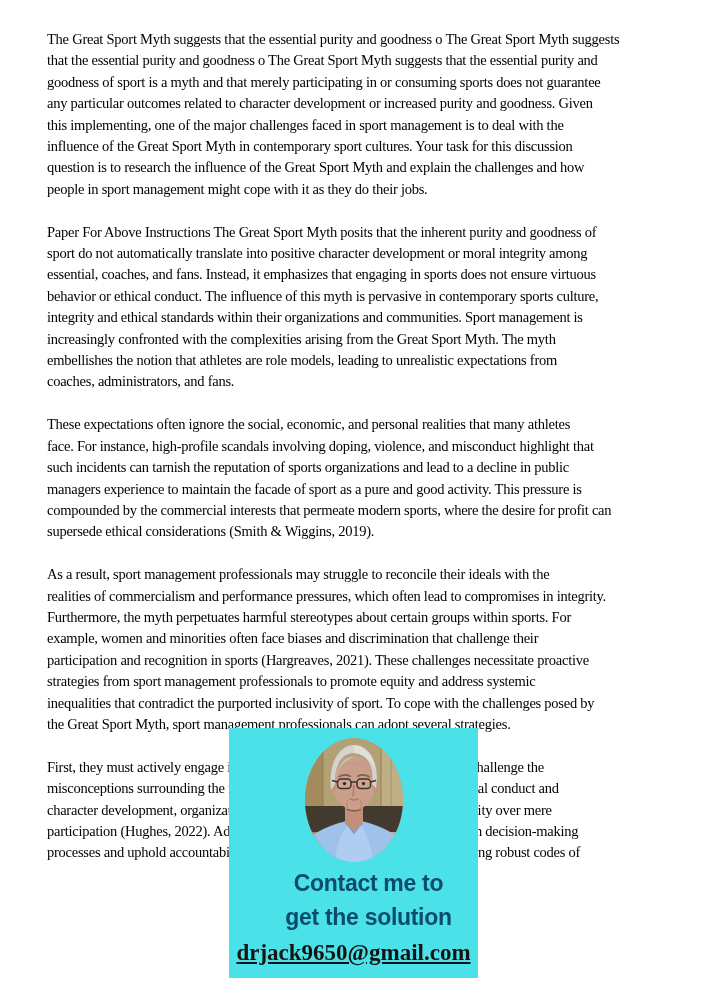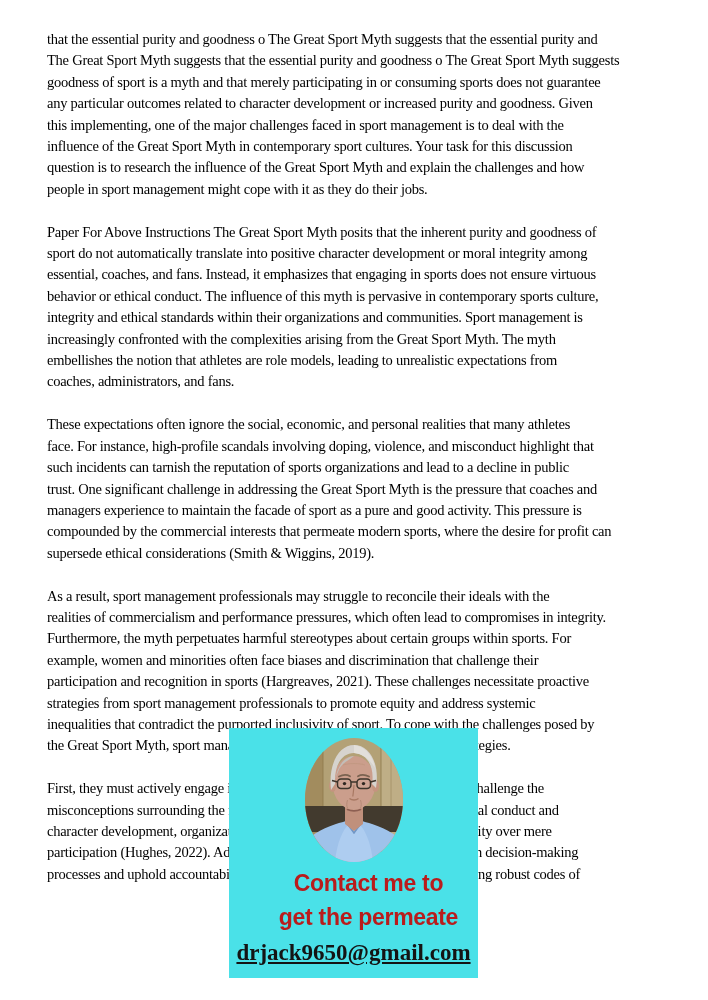--- a/index.html
+++ b/index.html
@@ -54,22 +54,22 @@
     text-decoration:underline;
   }
 </style>
 </head>
 <body>
 
 <div class="page" style="background: rgb(255, 255, 255);">
 
   <div class="doc" id="doc" style="color: rgb(0, 0, 0);">
       <div class="para">
+        <div class="line">The Great Sport Myth suggests that the essential purity and goodness o The Great Sport Myth suggests</div>
         <div class="line">that the essential purity and goodness o The Great Sport Myth suggests that the essential purity and</div>
-        <div class="line">The Great Sport Myth suggests that the essential purity and goodness o The Great Sport Myth suggests</div>
         <div class="line">goodness of sport is a myth and that merely participating in or consuming sports does not guarantee</div>
         <div class="line">any particular outcomes related to character development or increased purity and goodness. Given</div>
         <div class="line">this implementing, one of the major challenges faced in sport management is to deal with the</div>
         <div class="line">influence of the Great Sport Myth in contemporary sport cultures. Your task for this discussion</div>
         <div class="line">question is to research the influence of the Great Sport Myth and explain the challenges and how</div>
         <div class="line">people in sport management might cope with it as they do their jobs.</div>
       </div>
       <div class="para">
         <div class="line">Paper For Above Instructions The Great Sport Myth posits that the inherent purity and goodness of</div>
         <div class="line">sport do not automatically translate into positive character development or moral integrity among</div>
@@ -77,21 +77,20 @@
         <div class="line">behavior or ethical conduct. The influence of this myth is pervasive in contemporary sports culture,</div>
         <div class="line">integrity and ethical standards within their organizations and communities. Sport management is</div>
         <div class="line">increasingly confronted with the complexities arising from the Great Sport Myth. The myth</div>
         <div class="line">embellishes the notion that athletes are role models, leading to unrealistic expectations from</div>
         <div class="line">coaches, administrators, and fans.</div>
       </div>
       <div class="para">
         <div class="line">These expectations often ignore the social, economic, and personal realities that many athletes</div>
         <div class="line">face. For instance, high-profile scandals involving doping, violence, and misconduct highlight that</div>
         <div class="line">such incidents can tarnish the reputation of sports organizations and lead to a decline in public</div>
-        <div class="line">trust. One significant challenge in addressing the Great Sport Myth is the pressure that coaches and</div>
         <div class="line">managers experience to maintain the facade of sport as a pure and good activity. This pressure is</div>
         <div class="line">compounded by the commercial interests that permeate modern sports, where the desire for profit can</div>
         <div class="line">supersede ethical considerations (Smith &amp; Wiggins, 2019).</div>
       </div>
       <div class="para">
         <div class="line">As a result, sport management professionals may struggle to reconcile their ideals with the</div>
         <div class="line">realities of commercialism and performance pressures, which often lead to compromises in integrity.</div>
         <div class="line">Furthermore, the myth perpetuates harmful stereotypes about certain groups within sports. For</div>
         <div class="line">example, women and minorities often face biases and discrimination that challenge their</div>
         <div class="line">participation and recognition in sports (Hargreaves, 2021). These challenges necessitate proactive</div>
@@ -159,20 +158,20 @@
           <path d="M 49 47 C 48.6 52 48.2 56 47.8 58.5" fill="none" stroke="#a87862" stroke-width="1.2"></path>
           <path d="M 44.5 60.5 C 47 62.5 51 62.5 53.5 60.5" fill="none" stroke="#a87862" stroke-width="1.3"></path>
 
           <path d="M 42.5 62 C 41.5 65.5 41.5 68 42.5 70" fill="none" stroke="#b58a76" stroke-width="1"></path>
           <path d="M 55.5 62 C 56.5 65.5 56.5 68 55.5 70" fill="none" stroke="#b58a76" stroke-width="1"></path>
 
           <path d="M 42.5 71.5 C 46 73.3 52 73.3 55.5 71.5" fill="none" stroke="#8d5f52" stroke-width="1.6" stroke-linecap="round"></path>
         </g>
       </svg>
     </div>
-    <div class="heading" style="color: #b91c1c; padding-left: 30px;">
+    <div class="heading" style="color: #0c4a6e; padding-left: 30px;">
       <div>Contact me to</div>
-      <div>get the permeate</div>
+      <div>get the solution</div>
     </div>
     <div class="email" style="color: rgb(20, 20, 20);">drjack9650@gmail.com</div>
   </div>
 
 </div>
 
 </body></html>

